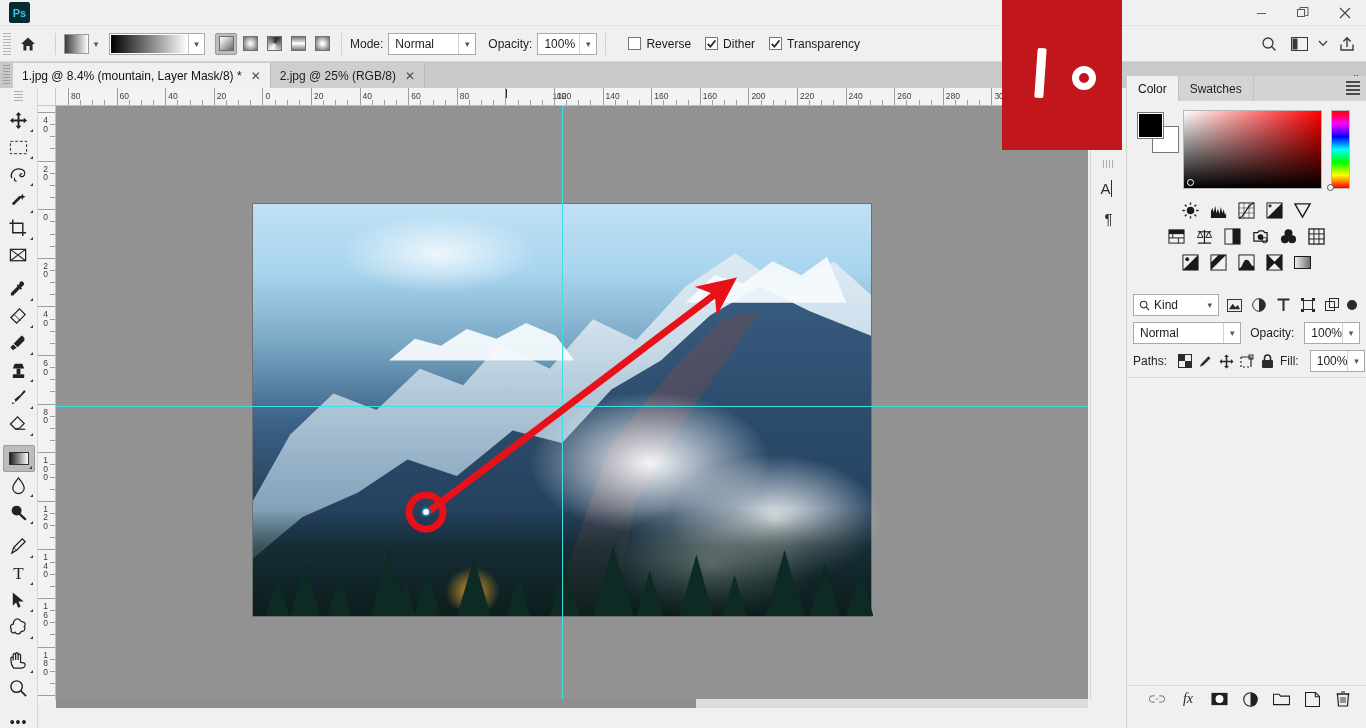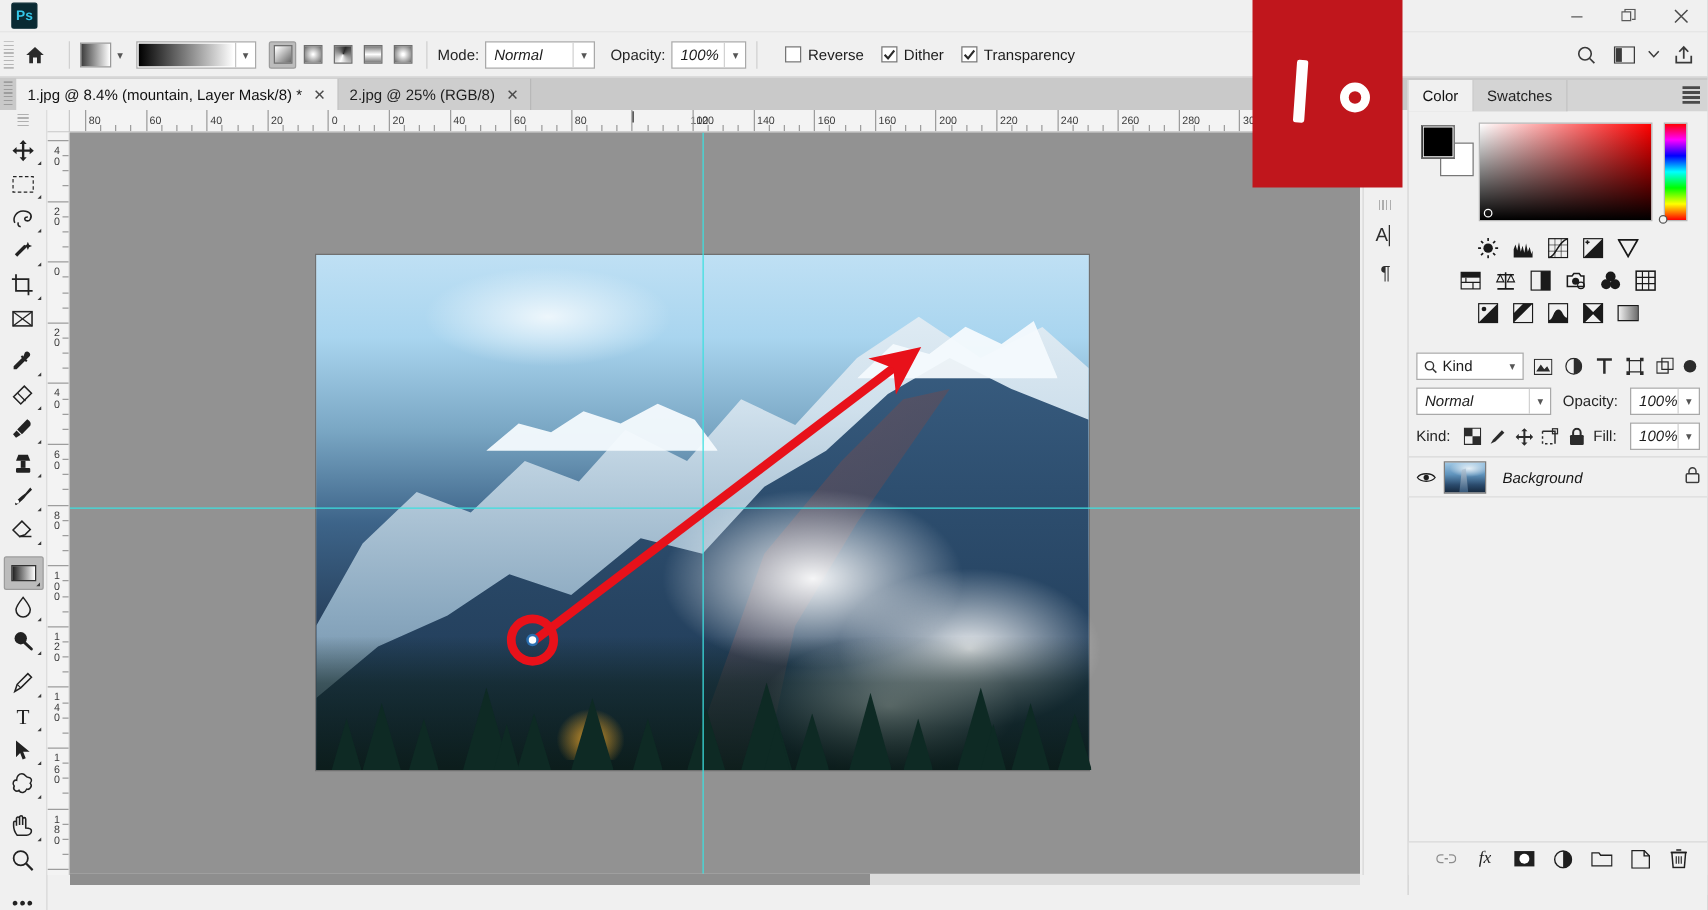--- a/index.html
+++ b/index.html
@@ -86,21 +86,21 @@
   .g-radial  { background: radial-gradient(circle at 50% 50%, #ffffff 5%, #777 90%); }
   .g-angle   { background: conic-gradient(from 200deg, #fff, #2a2a2a, #fff); }
   .g-reflect { background: linear-gradient(to bottom, #777, #fff 50%, #777); }
   .g-diamond { background: radial-gradient(circle at 50% 50%, #fff 10%, #6e6e6e 95%); }
   .lbl { font-size: 12px; color: #242424; margin-right: 5px; }
   .combo {
     height: 22px; border: 1px solid #a9a9a9; background: #fff;
     display: flex; align-items: center; font-size: 12px; padding-left: 6px;
     color: #1c1c1c;
   }
-  .combo .cv { flex: 1; font-style: italic; }
+  .combo .cv { flex: 1; }
   .combo .cc {
     width: 17px; height: 20px; border-left: 1px solid #d2d2d2;
     display: flex; align-items: center; justify-content: center;
     font-size: 9px; color: #555;
   }
   .chk { display: flex; align-items: center; margin-left: 14px; }
   .chkbox {
     width: 13px; height: 13px; border: 1px solid #767676; background: #fff;
     margin-right: 5px; display: flex; align-items: center; justify-content: center;
   }
@@ -247,21 +247,21 @@
   .mini-grip {
     width: 11px; height: 8px; margin: 72px auto 6px auto;
     background-image: repeating-linear-gradient(to right, #aeaeae 0 1px, transparent 1px 3px);
   }
   .mini-btn {
     width: 28px; height: 28px; margin: 2px auto; display: flex;
     align-items: center; justify-content: center; font-size: 15px; color: #2d2d2d;
   }
 
   .rightdock {
-    position: absolute; left: 1126px; top: 64px; width: 240px; height: 652px;
+    position: absolute; left: 1126px; top: 76px; width: 240px; height: 652px;
     background: #f0f0f0; border-left: 1px solid #d0d0d0;
   }
   .panel-tabs {
     display: flex; align-items: stretch; height: 25px; background: #d4d4d4;
     position: relative;
   }
   .ptab {
     display: flex; align-items: center; padding: 0 11px; font-size: 12px;
     color: #1f1f1f; background: #d4d4d4; border-right: 1px solid #c2c2c2;
   }
@@ -1097,21 +1097,21 @@
           <span class="cc">▾</span>
         </div>
         <span class="lbl" style="margin-left:4px">Opacity:</span>
         <div class="combo" style="width:58px">
           <span class="cv">100%</span>
           <span class="cc">▾</span>
         </div>
       </div>
 
       <div class="lay-lock">
-        <span class="lbl">Kind:</span>
+        <span class="lbl">Paths:</span>
         <div class="lock-ico">
           <svg width="14" height="14" viewBox="0 0 14 14">
               <rect x="0.5" y="0.5" width="13" height="13" fill="none" stroke="#2b2b2b"></rect>
               <rect x="0.5" y="0.5" width="6.5" height="6.5" fill="#2b2b2b"></rect>
               <rect x="7" y="7" width="6.5" height="6.5" fill="#2b2b2b"></rect>
             </svg>
         </div>
         <div class="lock-ico">
           <svg width="15" height="15" viewBox="0 0 15 15">
               <path d="M1.5 13 L3.5 9.5 L10.5 2.2 L12.5 4.2 L5.3 11.2 Z" fill="#2b2b2b"></path>
@@ -1136,34 +1136,20 @@
             </svg>
         </div>
         <span class="lbl" style="margin-left:auto">Fill:</span>
         <div class="combo" style="width:58px">
           <span class="cv">100%</span>
           <span class="cc">▾</span>
         </div>
       </div>
 
       <div id="layer-rows">
-          <div class="layer-row">
-            <div class="eye">
-              <svg width="16" height="12" viewBox="0 0 18 12">
-                <path d="M1 6 C4 1.5 14 1.5 17 6 C14 10.5 4 10.5 1 6 Z" fill="none" stroke="#1f1f1f" stroke-width="1.2"></path>
-                <circle cx="9" cy="6" r="2.4" fill="#1f1f1f"></circle>
-              </svg>
-            </div>
-            <div class="thumb thumb-bg"></div>
-            <div class="layer-name italic">Background</div>
-            <div class="lock-badge"><svg width="12" height="14" viewBox="0 0 12 14">
-                <rect x="1" y="6" width="10" height="7" rx="1" fill="none" stroke="#3c3c3c" stroke-width="1.2"></rect>
-                <path d="M3.2 6 V4 a2.8 2.8 0 0 1 5.6 0 V6" fill="none" stroke="#3c3c3c" stroke-width="1.2"></path>
-              </svg></div>
-          </div>
         </div>
     </div>
 
     <div class="lay-footer" id="layer-footer">
         <div class="lf-btn" title="link-layers-icon">
           <svg width="16" height="12" viewBox="0 0 18 12">
             <path d="M7.5 6 H10.5 M6.5 2.5 H4 a3.5 3.5 0 0 0 0 7 h2.5 M11.5 2.5 H14 a3.5 3.5 0 0 1 0 7 h-2.5" fill="none" stroke="#8d8d8d" stroke-width="1.3"></path>
           </svg>
         </div>
         <div class="lf-btn" title="layer-style-icon">

